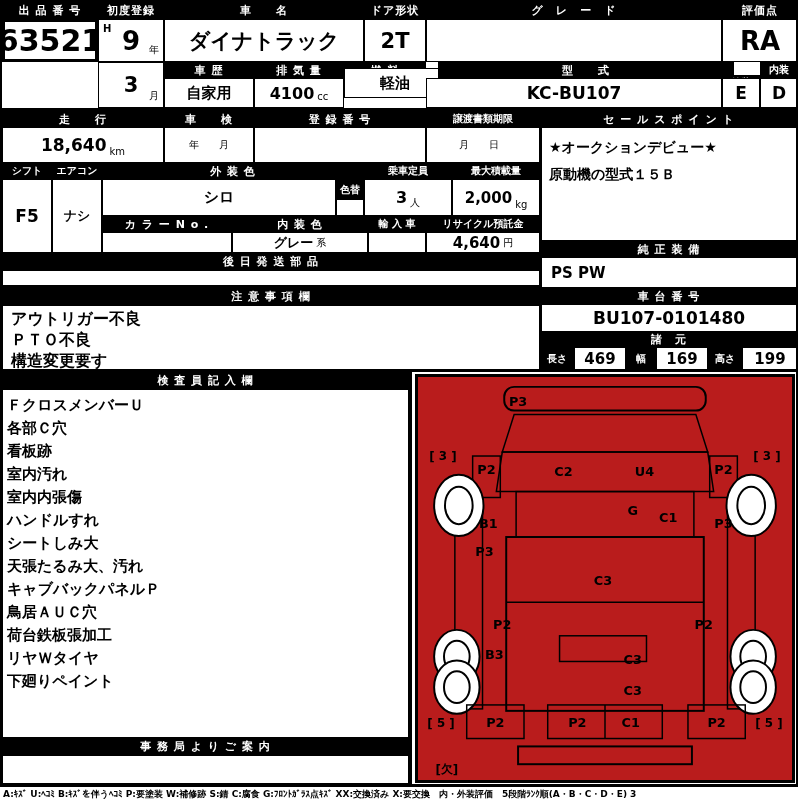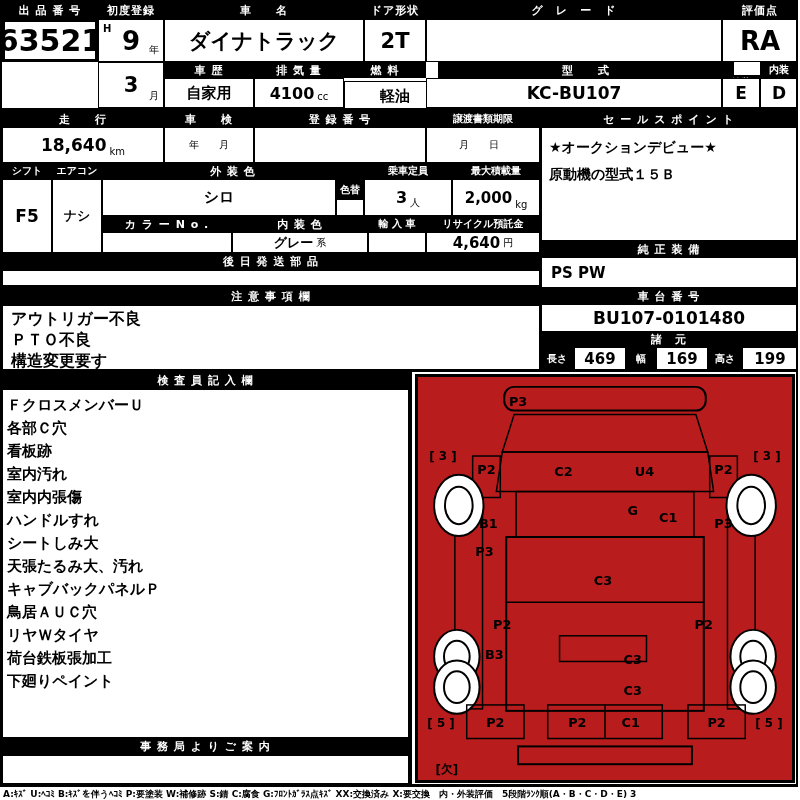--- a/index.html
+++ b/index.html
@@ -69,21 +69,21 @@
   <div class="hdr" style="left:722px;top:2px;width:76px;height:17px">評価点</div>
   <div class="cell" style="left:722px;top:19px;width:76px;height:43px"><span class="v26">RA</span></div>
 
   <div class="hdr" style="left:164px;top:62px;width:90px;height:16px">車 歴</div>
   <div class="cell" style="left:164px;top:78px;width:90px;height:30px"><span class="v15">自家用</span></div>
 
   <div class="hdr" style="left:254px;top:62px;width:90px;height:16px">排 気 量</div>
   <div class="cell" style="left:254px;top:78px;width:90px;height:30px"><span class="v16">4100</span><span class="unit">cc</span></div>
 
   <div class="hdr" style="left:344px;top:62px;width:82px;height:16px">燃 料</div>
-  <div class="cell" style="left:344px;top:81px;width:102px;height:30px"><span class="v15">軽油</span></div>
+  <div class="cell" style="left:344px;top:68px;width:102px;height:30px"><span class="v15">軽油</span></div>
 
   <div class="hdr" style="left:438px;top:62px;width:296px;height:16px">型　　式</div>
   <div class="cell" style="left:426px;top:78px;width:296px;height:30px"><span class="v17">KC-BU107</span></div>
 
   <div class="hdr tight" style="left:722px;top:75px;width:38px;height:16px">外装</div>
   <div class="hdr tight" style="left:760px;top:62px;width:38px;height:16px">内装</div>
   <div class="cell" style="left:722px;top:78px;width:38px;height:30px"><span class="v17">E</span></div>
   <div class="cell" style="left:760px;top:78px;width:38px;height:30px"><span class="v17">D</span></div>
 
   <div class="hdr" style="left:2px;top:111px;width:162px;height:16px">走　　行</div>
@@ -163,22 +163,22 @@
       <div class="ins-line">ＦクロスメンバーＵ</div>
       <div class="ins-line">各部Ｃ穴</div>
       <div class="ins-line">看板跡</div>
       <div class="ins-line">室内汚れ</div>
       <div class="ins-line">室内内張傷</div>
       <div class="ins-line">ハンドルすれ</div>
       <div class="ins-line">シートしみ大</div>
       <div class="ins-line">天張たるみ大、汚れ</div>
       <div class="ins-line">キャブバックパネルＰ</div>
       <div class="ins-line">鳥居ＡＵＣ穴</div>
+      <div class="ins-line">荷台鉄板張加工</div>
       <div class="ins-line">リヤＷタイヤ</div>
-      <div class="ins-line">荷台鉄板張加工</div>
       <div class="ins-line">下廻りペイント</div>
     </div>
   <div class="hdr" style="left:2px;top:738px;width:407px;height:17px">事 務 局 よ り ご 案 内</div>
   <div class="cell" style="left:2px;top:755px;width:407px;height:29px"></div>
 
   <div style="position:absolute;left:415px;top:374px;width:380px;height:409px;border:3px solid #000;background:#b91c1c">
     <svg id="diagram-svg" width="100%" height="100%" viewBox="0 0 376 408">
       <g>
         <rect class="shape" x="86" y="10" width="204" height="24" rx="10"></rect>
         <path class="shape-thin" d="M 96 38 L 280 38 L 292 76 L 84 76 Z"></path>

